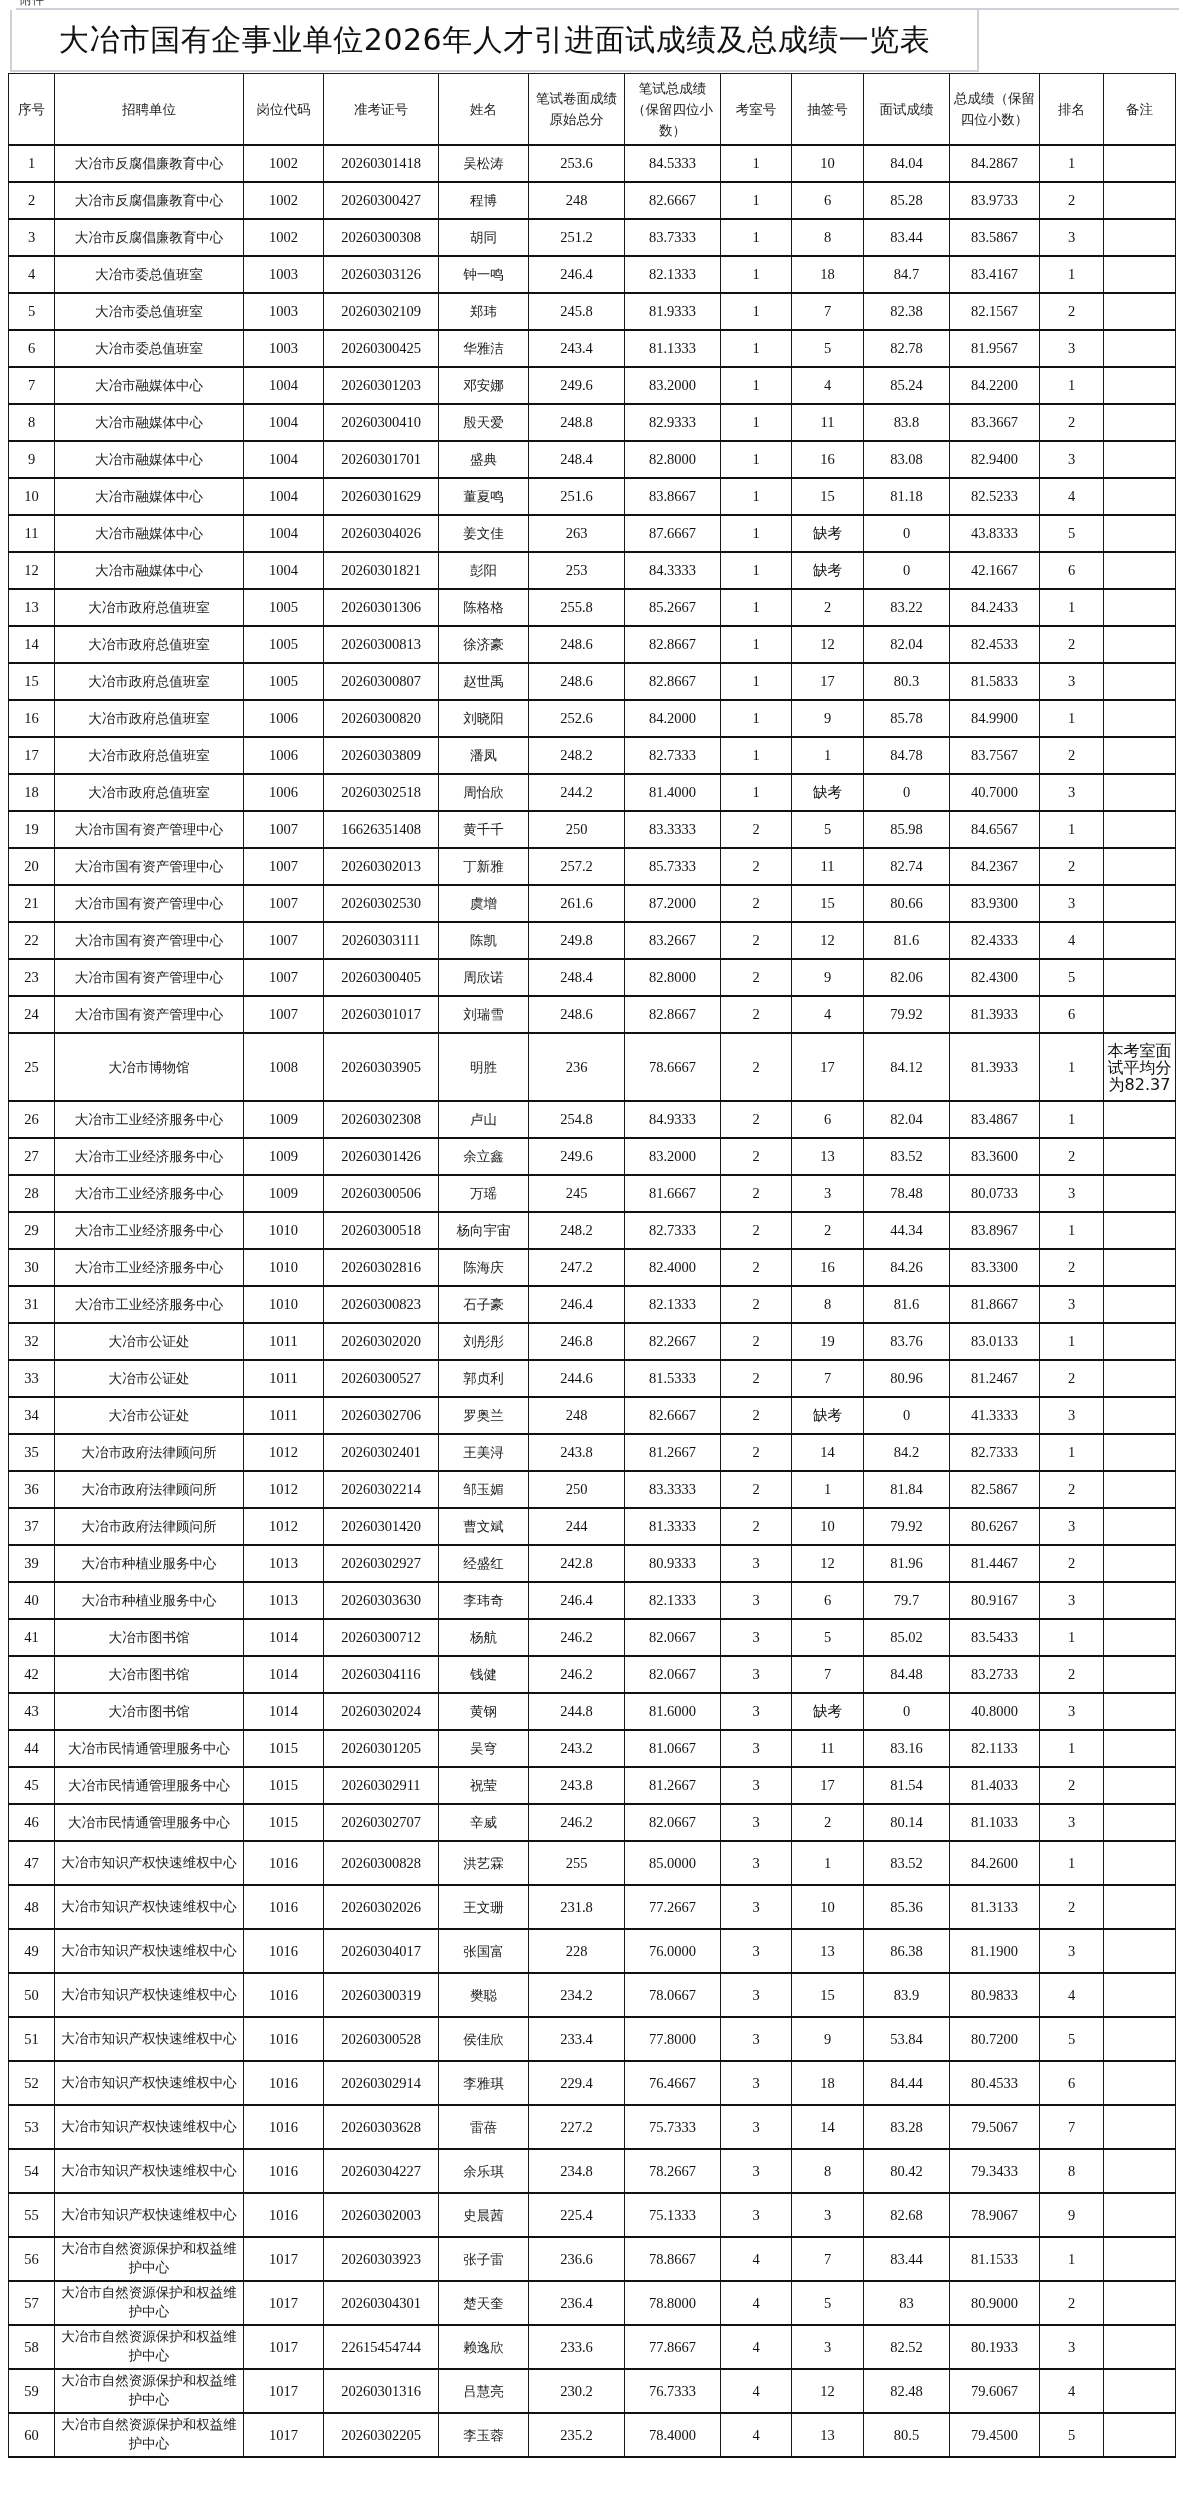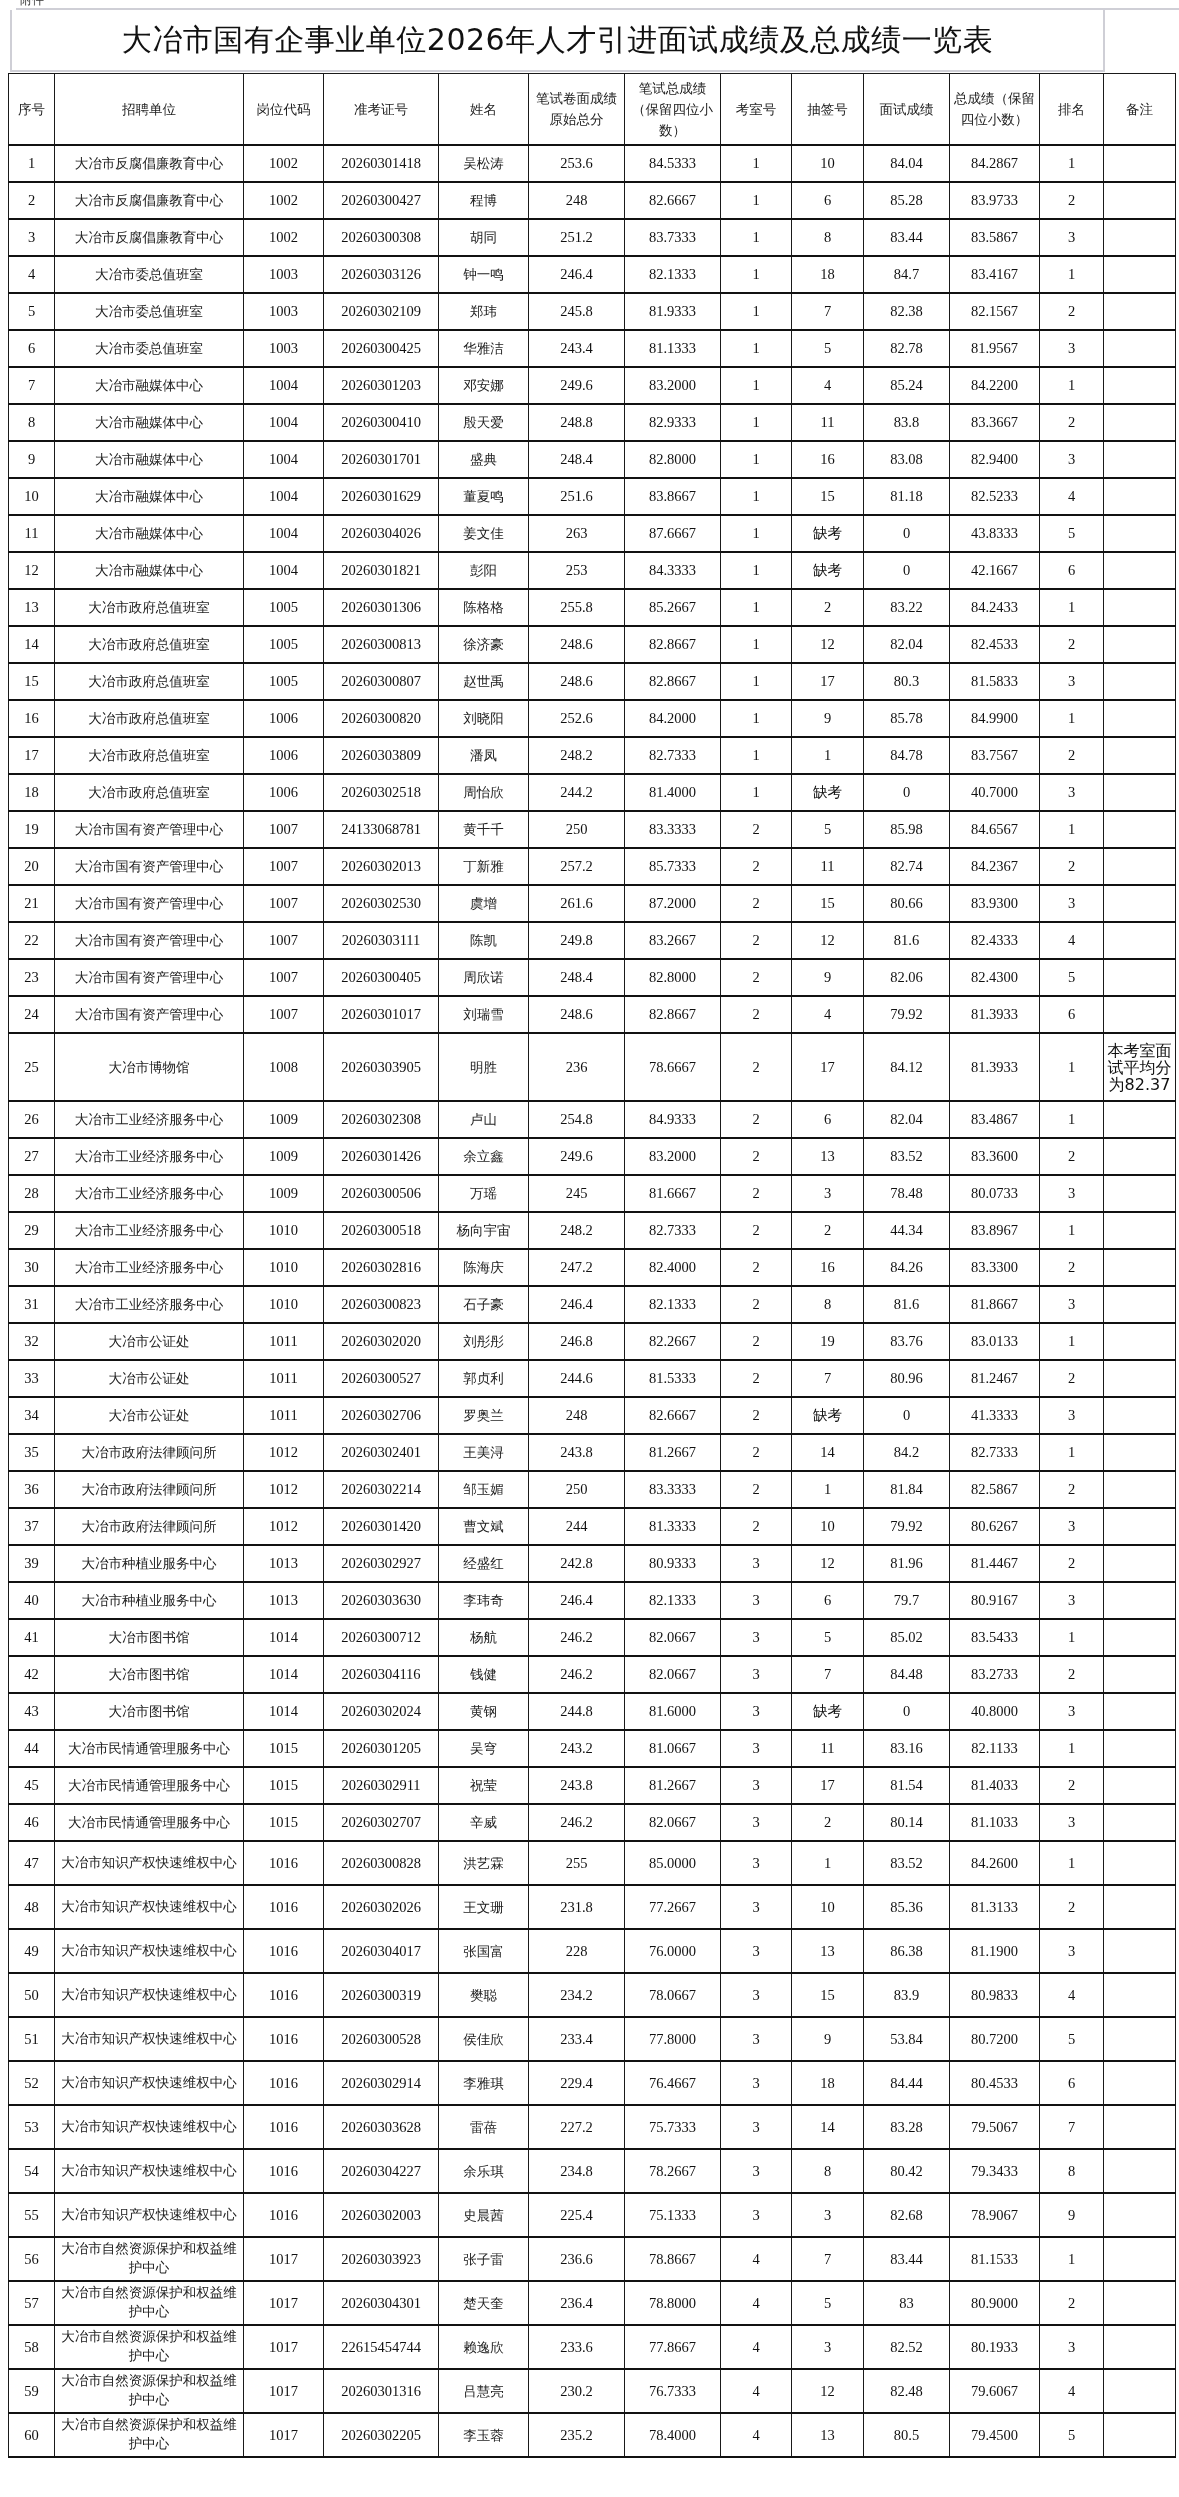--- a/index.html
+++ b/index.html
@@ -1,21 +1,21 @@
 <!DOCTYPE html>
 <html><head>
 <meta charset="utf-8">
 <style>
   html, body { margin:0; padding:0; background:#ffffff; }
   body { width:1179px; height:2497px; overflow:hidden; position:relative;
          font-family:"Liberation Serif","DejaVu Serif",serif; color:#111; }
   .topstrip { position:absolute; left:16px; top:0; width:1179px; height:8px; border-bottom:2px solid #cfcfd6; }
   .topstrip .residual { position:absolute; left:4px; top:-8px; font-size:12px; color:#333;
          font-family:"DejaVu Sans",sans-serif; }
-  .title-wrap { position:absolute; left:10px; top:10px; width:1095px; height:62px;
+  .title-wrap { position:absolute; left:10px; top:10px; width:969px; height:62px;
          border-left:2px solid #cfcfd6; border-right:2px solid #cfcfd6; border-bottom:2px solid #cfcfd6; box-sizing:border-box;
          display:flex; align-items:center; justify-content:center; }
   .title { font-family:"DejaVu Sans",sans-serif; font-size:30px; letter-spacing:0.5px; color:#111; }
   table.grid { position:absolute; left:8px; top:73px; border-collapse:collapse; table-layout:fixed; width:1167px; }
   table.grid th, table.grid td { border:1.5px solid #1a1a1a; text-align:center; vertical-align:middle; padding:0 2px; overflow:hidden; }
   table.grid th { font-family:"DejaVu Sans",sans-serif; font-weight:normal; font-size:13.5px; line-height:21px; height:70px; color:#222; }
   table.grid td { font-size:14.5px; height:35px; line-height:17px; }
   table.grid td.unit, table.grid td.name { font-family:"DejaVu Sans",sans-serif; font-size:13.5px; color:#222; }
   table.grid td.note { font-family:"DejaVu Sans",sans-serif; font-size:16px; line-height:17px; }
   table.grid tr.tall td { height:66px; }
@@ -335,21 +335,21 @@
         <td>缺考</td>
         <td>0</td>
         <td>40.7000</td>
         <td>3</td>
         <td class="note"></td>
       </tr>
       <tr>
         <td>19</td>
         <td class="unit">大冶市国有资产管理中心</td>
         <td>1007</td>
-        <td>24133068781</td>
+        <td>16626351408</td>
         <td class="name">黄千千</td>
         <td>250</td>
         <td>83.3333</td>
         <td>2</td>
         <td>5</td>
         <td>85.98</td>
         <td>84.6567</td>
         <td>1</td>
         <td class="note"></td>
       </tr>

